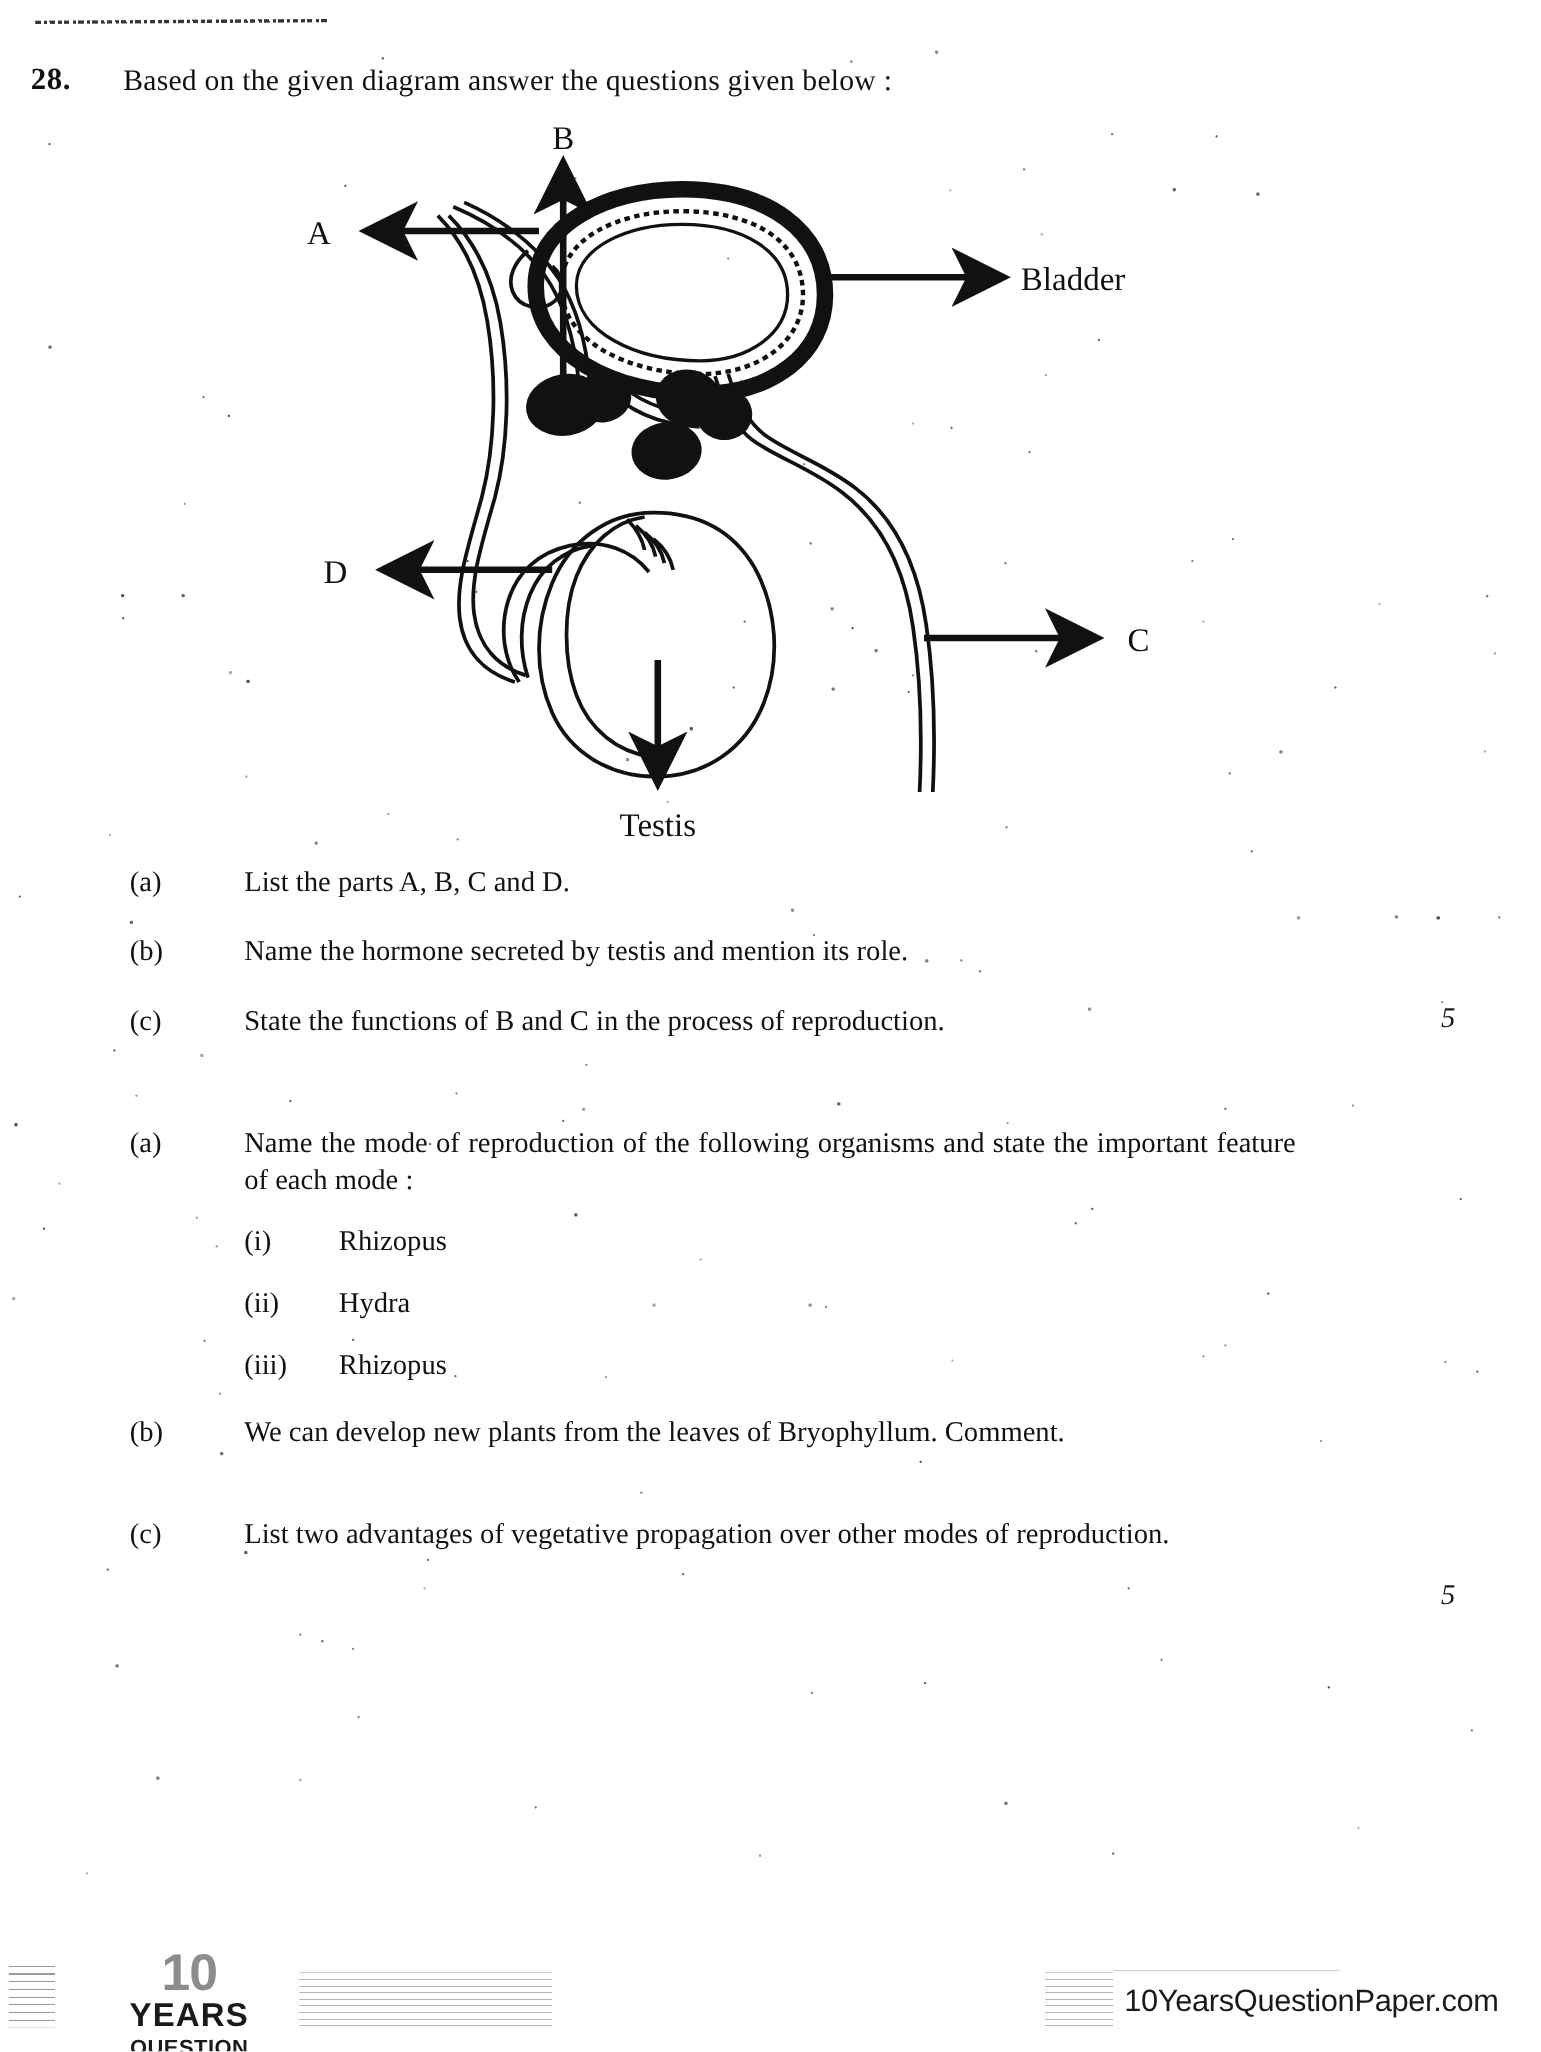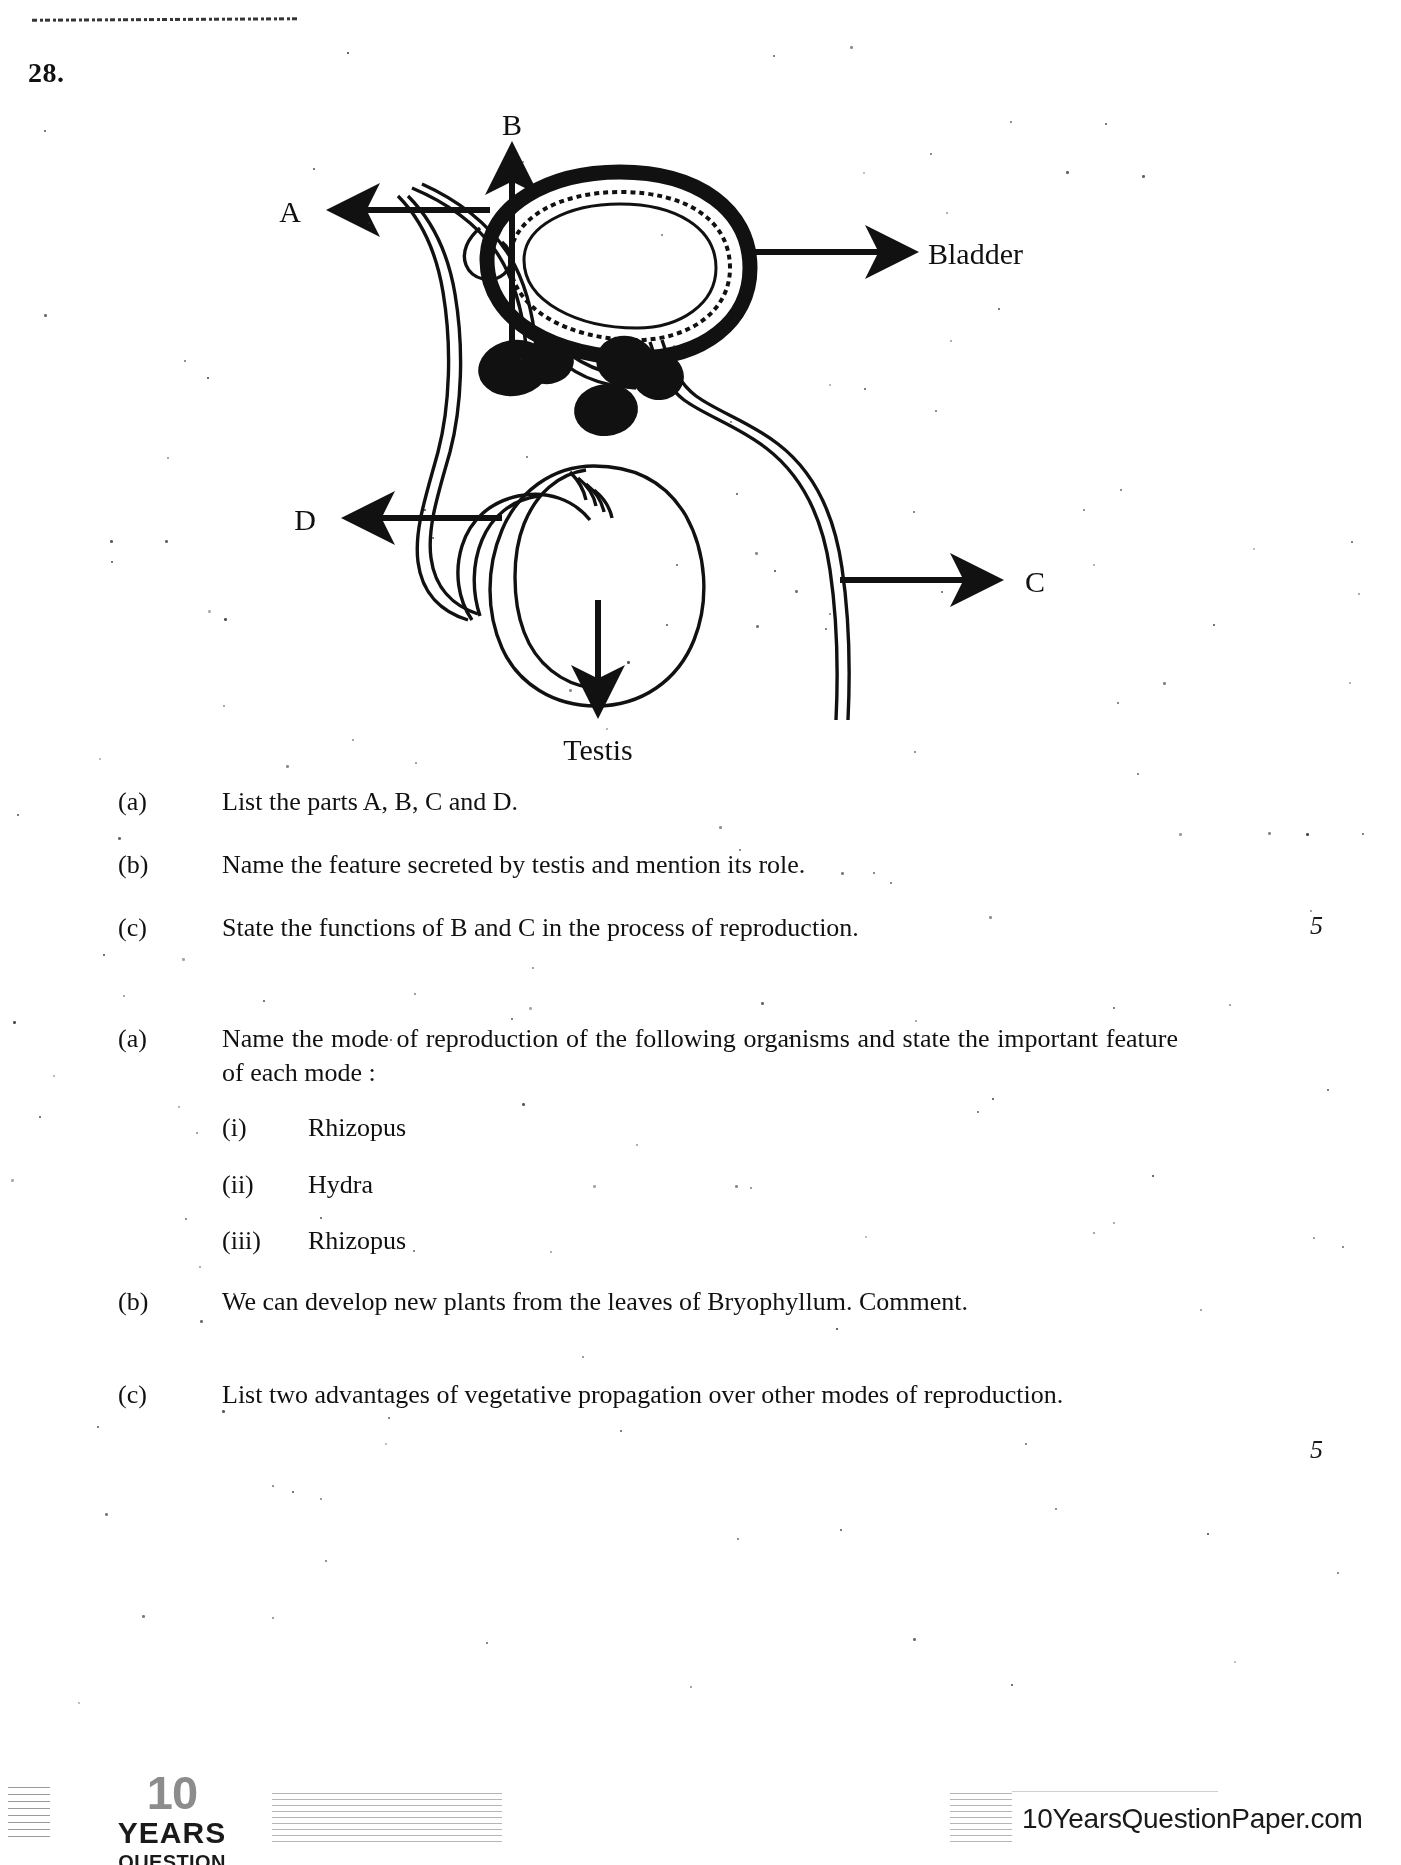--- a/index.html
+++ b/index.html
@@ -240,20 +240,21 @@
   }
 </style>
 </head>
 <body>
 
 <div class="page">
 
   <div class="top-rule"></div>
 
   <div class="q-number">28.</div>
+  <div class="q-title">Based on the given diagram answer the questions given below :</div>
 
   <div class="diagram">
     <svg viewBox="0 0 1020 670" width="1020" height="670" xmlns="http://www.w3.org/2000/svg">
       <defs>
         <marker id="ah" viewBox="0 0 12 12" refX="10" refY="6" markerWidth="9" markerHeight="9" orient="auto-start-reverse">
           <path d="M0,0 L12,6 L0,12 L3,6 Z" fill="#111111"></path>
         </marker>
       </defs>
 
       <g>
@@ -322,21 +323,21 @@
     </svg>
   </div>
 
   <div class="item" style="left:118px; top:785px; width:1080px;">
     <span class="marker">(a)</span>
     <span class="body">List the parts A, B, C and D.</span>
   </div>
 
   <div class="item" style="left:118px; top:848px; width:1080px;">
     <span class="marker">(b)</span>
-    <span class="body">Name the feature secreted by testis and mention its role.</span>
+    <span class="body">Name the hormone secreted by testis and mention its role.</span>
   </div>
 
   <div class="item" style="left:118px; top:911px; width:1080px;">
     <span class="marker">(c)</span>
     <span class="body">State the functions of B and C in the process of reproduction.</span>
   </div>
 
   <div class="marks" style="left:1310px; top:911px;">5</div>
 
 

